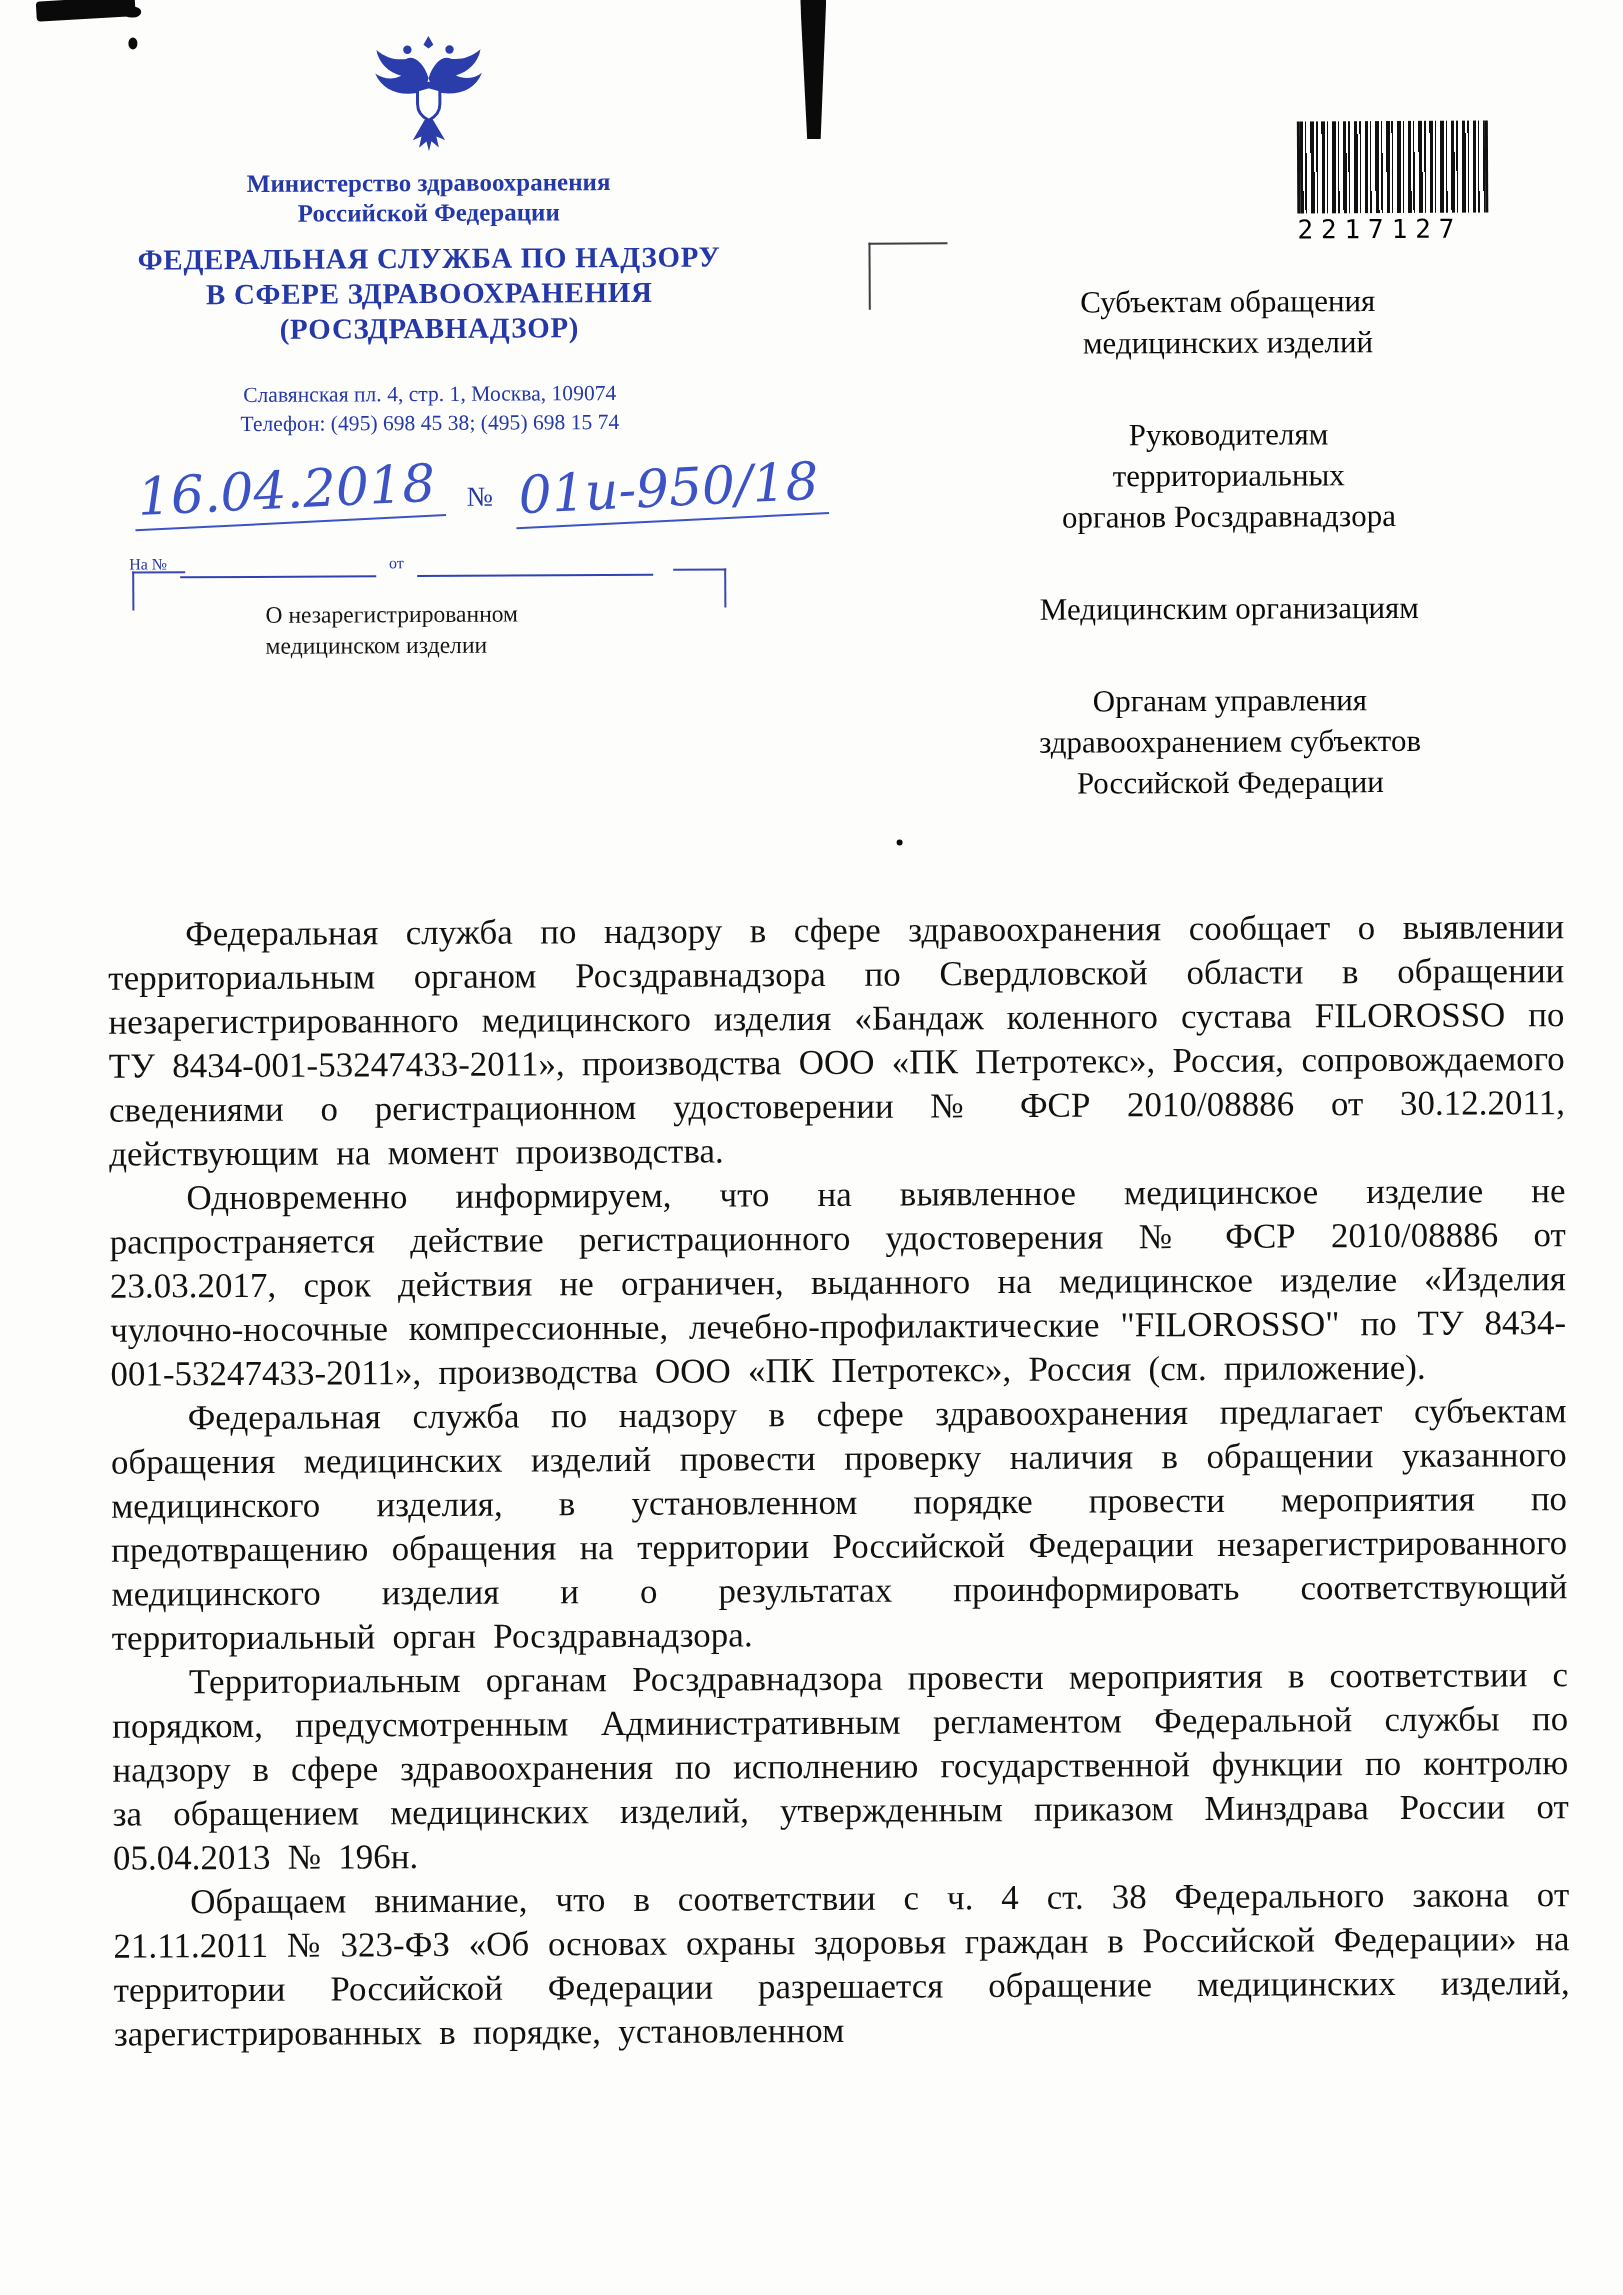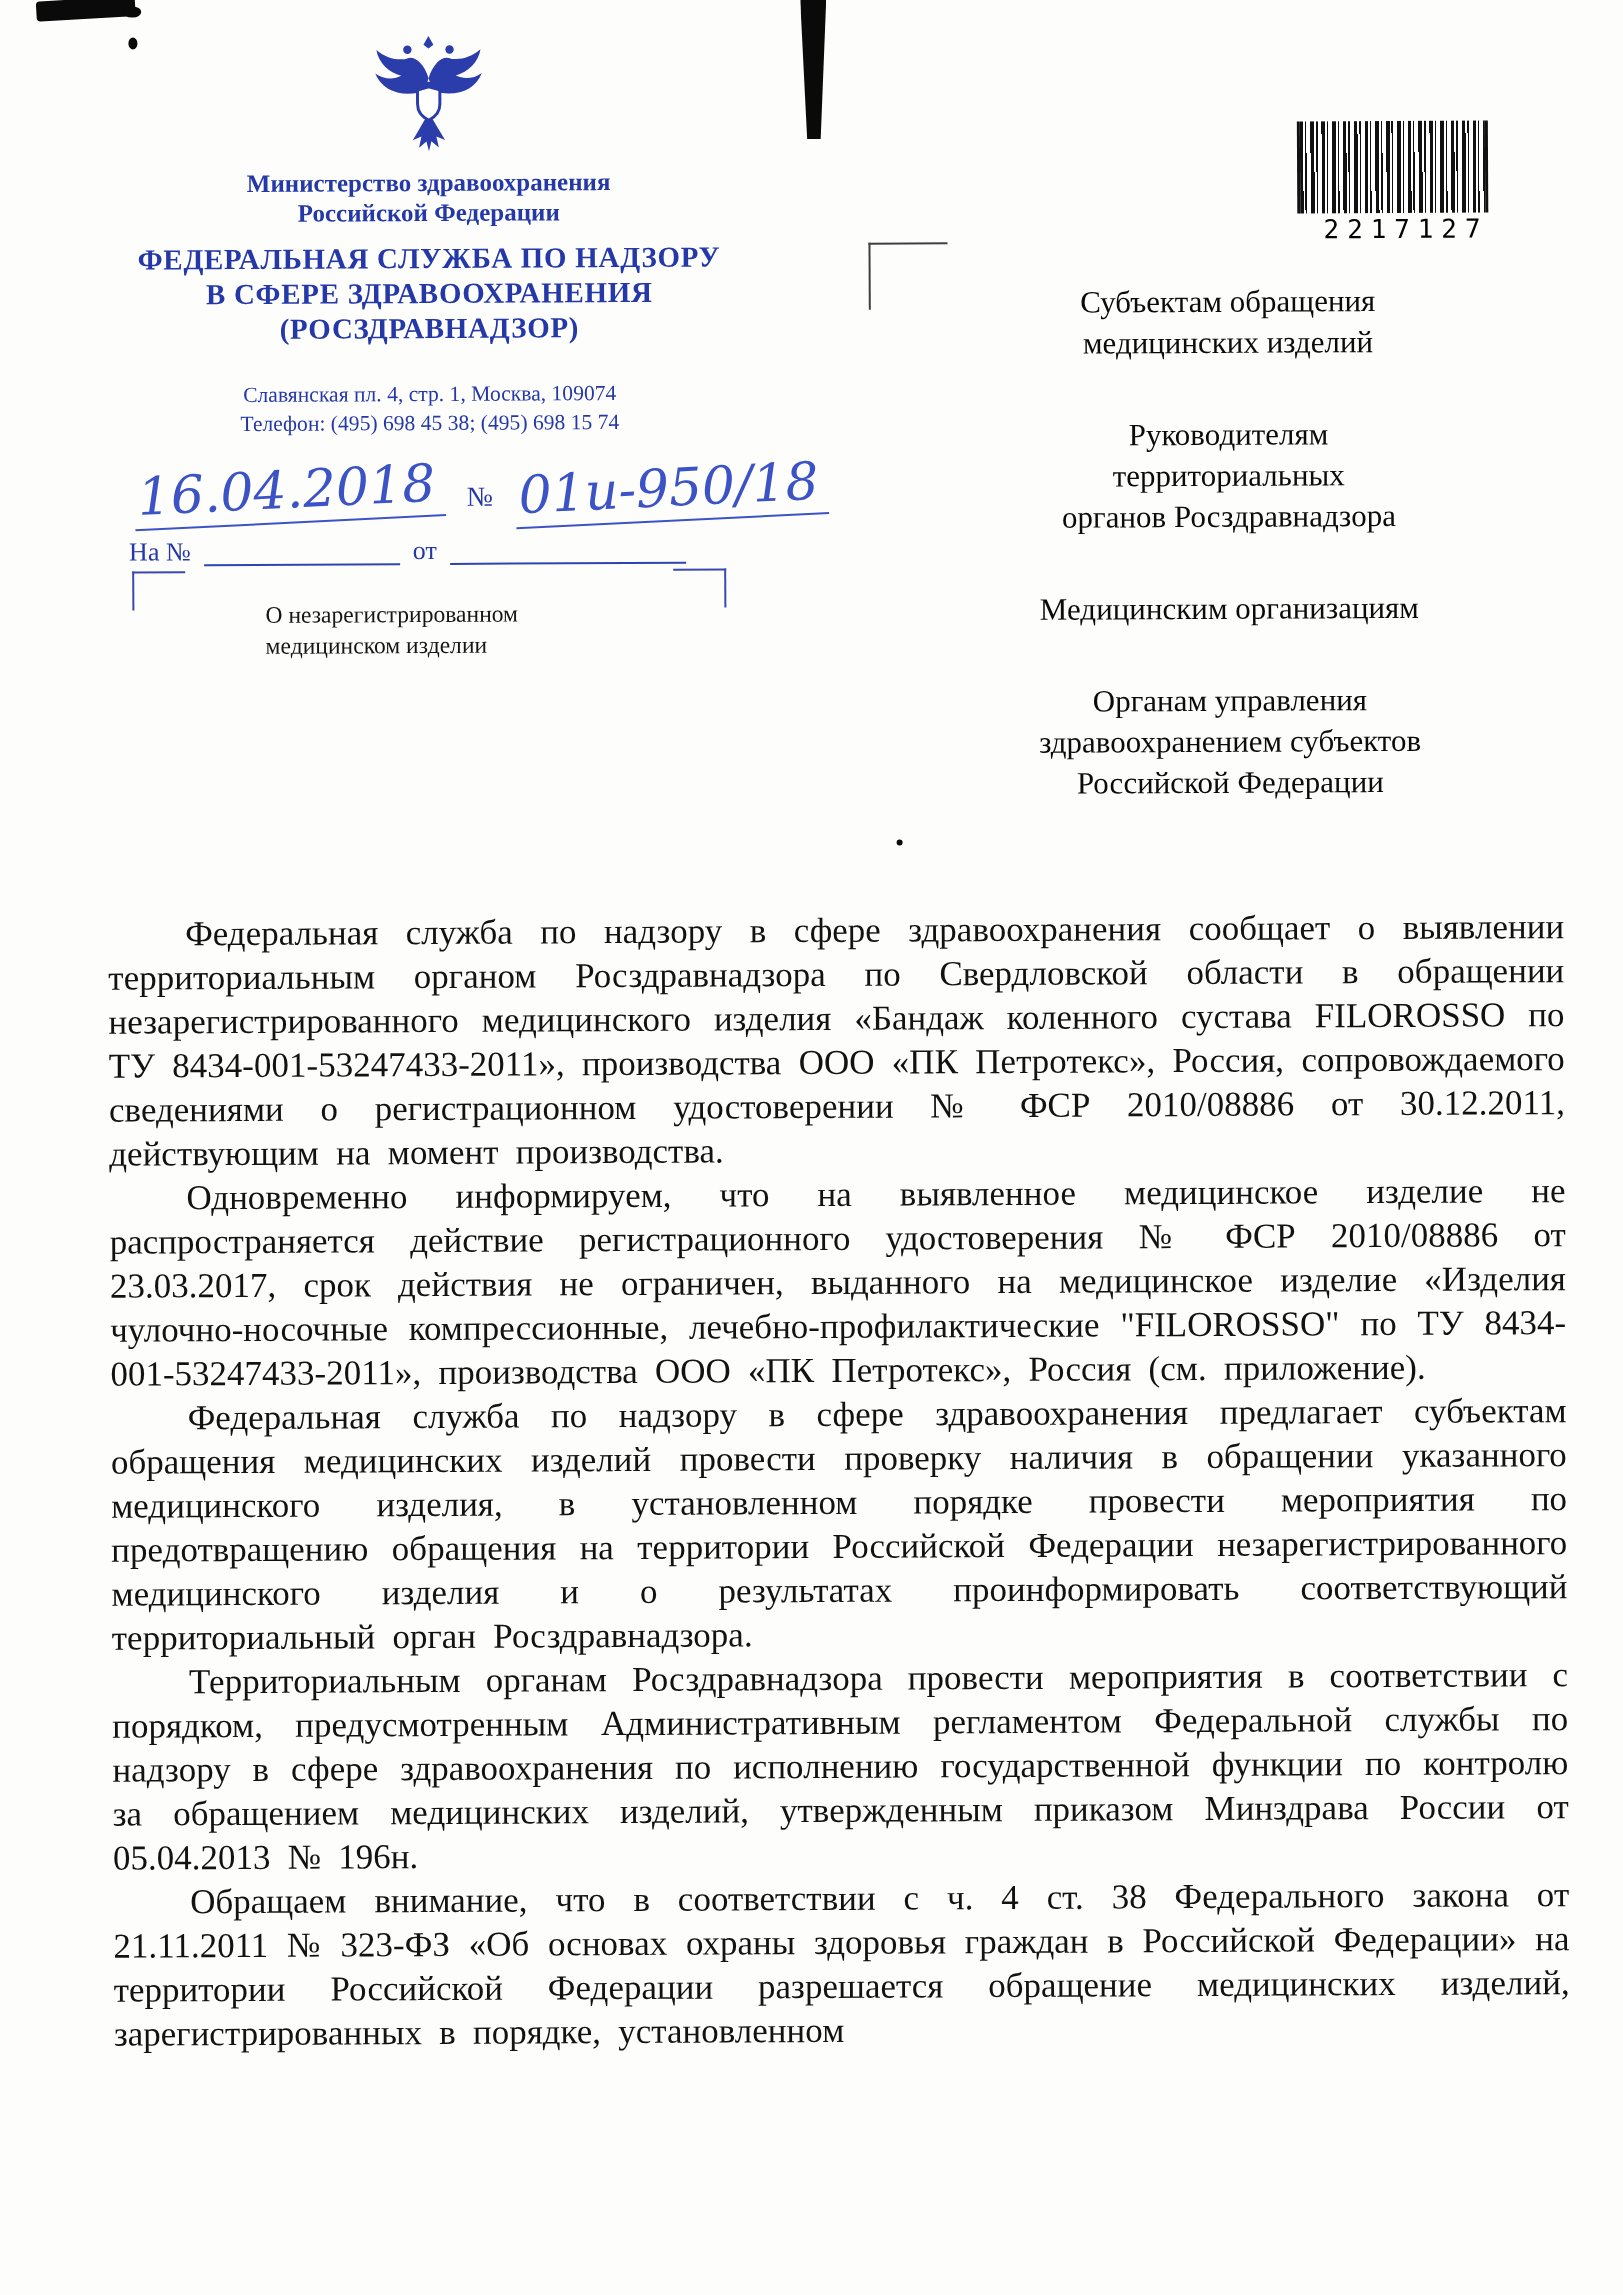--- a/index.html
+++ b/index.html
@@ -21,41 +21,41 @@
   .barcode{position:absolute;left:1301px;top:124px;width:191px;}
   .barcode .stripes{
     height:92px;
     background:repeating-linear-gradient(90deg,
       #111 0 3.3px,#fff 3.3px 5.2px,#111 5.2px 6.5px,#fff 6.5px 10.5px,
       #111 10.5px 14.4px,#fff 14.4px 16.4px,#111 16.4px 17.7px,#fff 17.7px 21.6px);
     border-left:3.9px solid #111;border-right:3.9px solid #111;
   }
   .barcode .num{
     font-family:"DejaVu Sans Mono",monospace;font-size:26px;letter-spacing:7.9px;
-    text-align:right;color:#000;margin-top:1.3px;
+    text-align:left;color:#000;margin-top:1.3px;
   }
 
   
   .lh{position:absolute;left:128px;top:27.5px;width:609px;text-align:center;color:#2538a8;}
   .emblem{display:block;margin:0 auto;width:124px;height:131px;}
   .ministry{font-size:25px;font-weight:700;line-height:30px;margin-top:7.9px;}
   .service{font-size:29px;font-weight:700;line-height:35px;margin-top:13px;letter-spacing:0.7px;}
   .addr{font-size:21.6px;line-height:29px;margin-top:34px;}
 
   
   .ref{position:absolute;left:131px;top:458px;width:622px;color:#2538a8;}
   .row1{display:flex;align-items:flex-end;gap:22px;padding-left:5.2px;}
   .hw{
     font-family:"DejaVu Serif",serif;font-style:italic;color:#3c53c5;
     font-size:52px;line-height:58px;display:inline-block;transform:rotate(-2.5deg);
     border-bottom:2.6px solid #3c53c5;padding:0 9.2px 2.6px 3.9px;white-space:nowrap;
   }
   .nosign{font-size:27.5px;line-height:39px;padding-bottom:6.5px;}
   .row2{display:flex;align-items:flex-end;gap:13px;margin-top:13px;}
-  .row2 .lbl{font-size:26px;line-height:29px;}
+  .row2 .lbl{font-size:16px;line-height:29px;margin-top:12px;}
   .blank{display:inline-block;border-bottom:2px solid #2f44b2;height:26px;}
   .b1{width:196px;}
   .b2{width:236px;}
 
   
   .corner{position:absolute;}
   .c1{left:134px;top:568px;width:51px;height:37px;border-top:2.6px solid #3a49b0;border-left:2.6px solid #3a49b0;}
   .c2{left:675px;top:568px;width:51px;height:37px;border-top:2.6px solid #3a49b0;border-right:2.6px solid #3a49b0;}
   .c3{left:872px;top:243px;width:77px;height:65px;border-top:2.6px solid #3f3f42;border-left:2.6px solid #3f3f42;}
 

